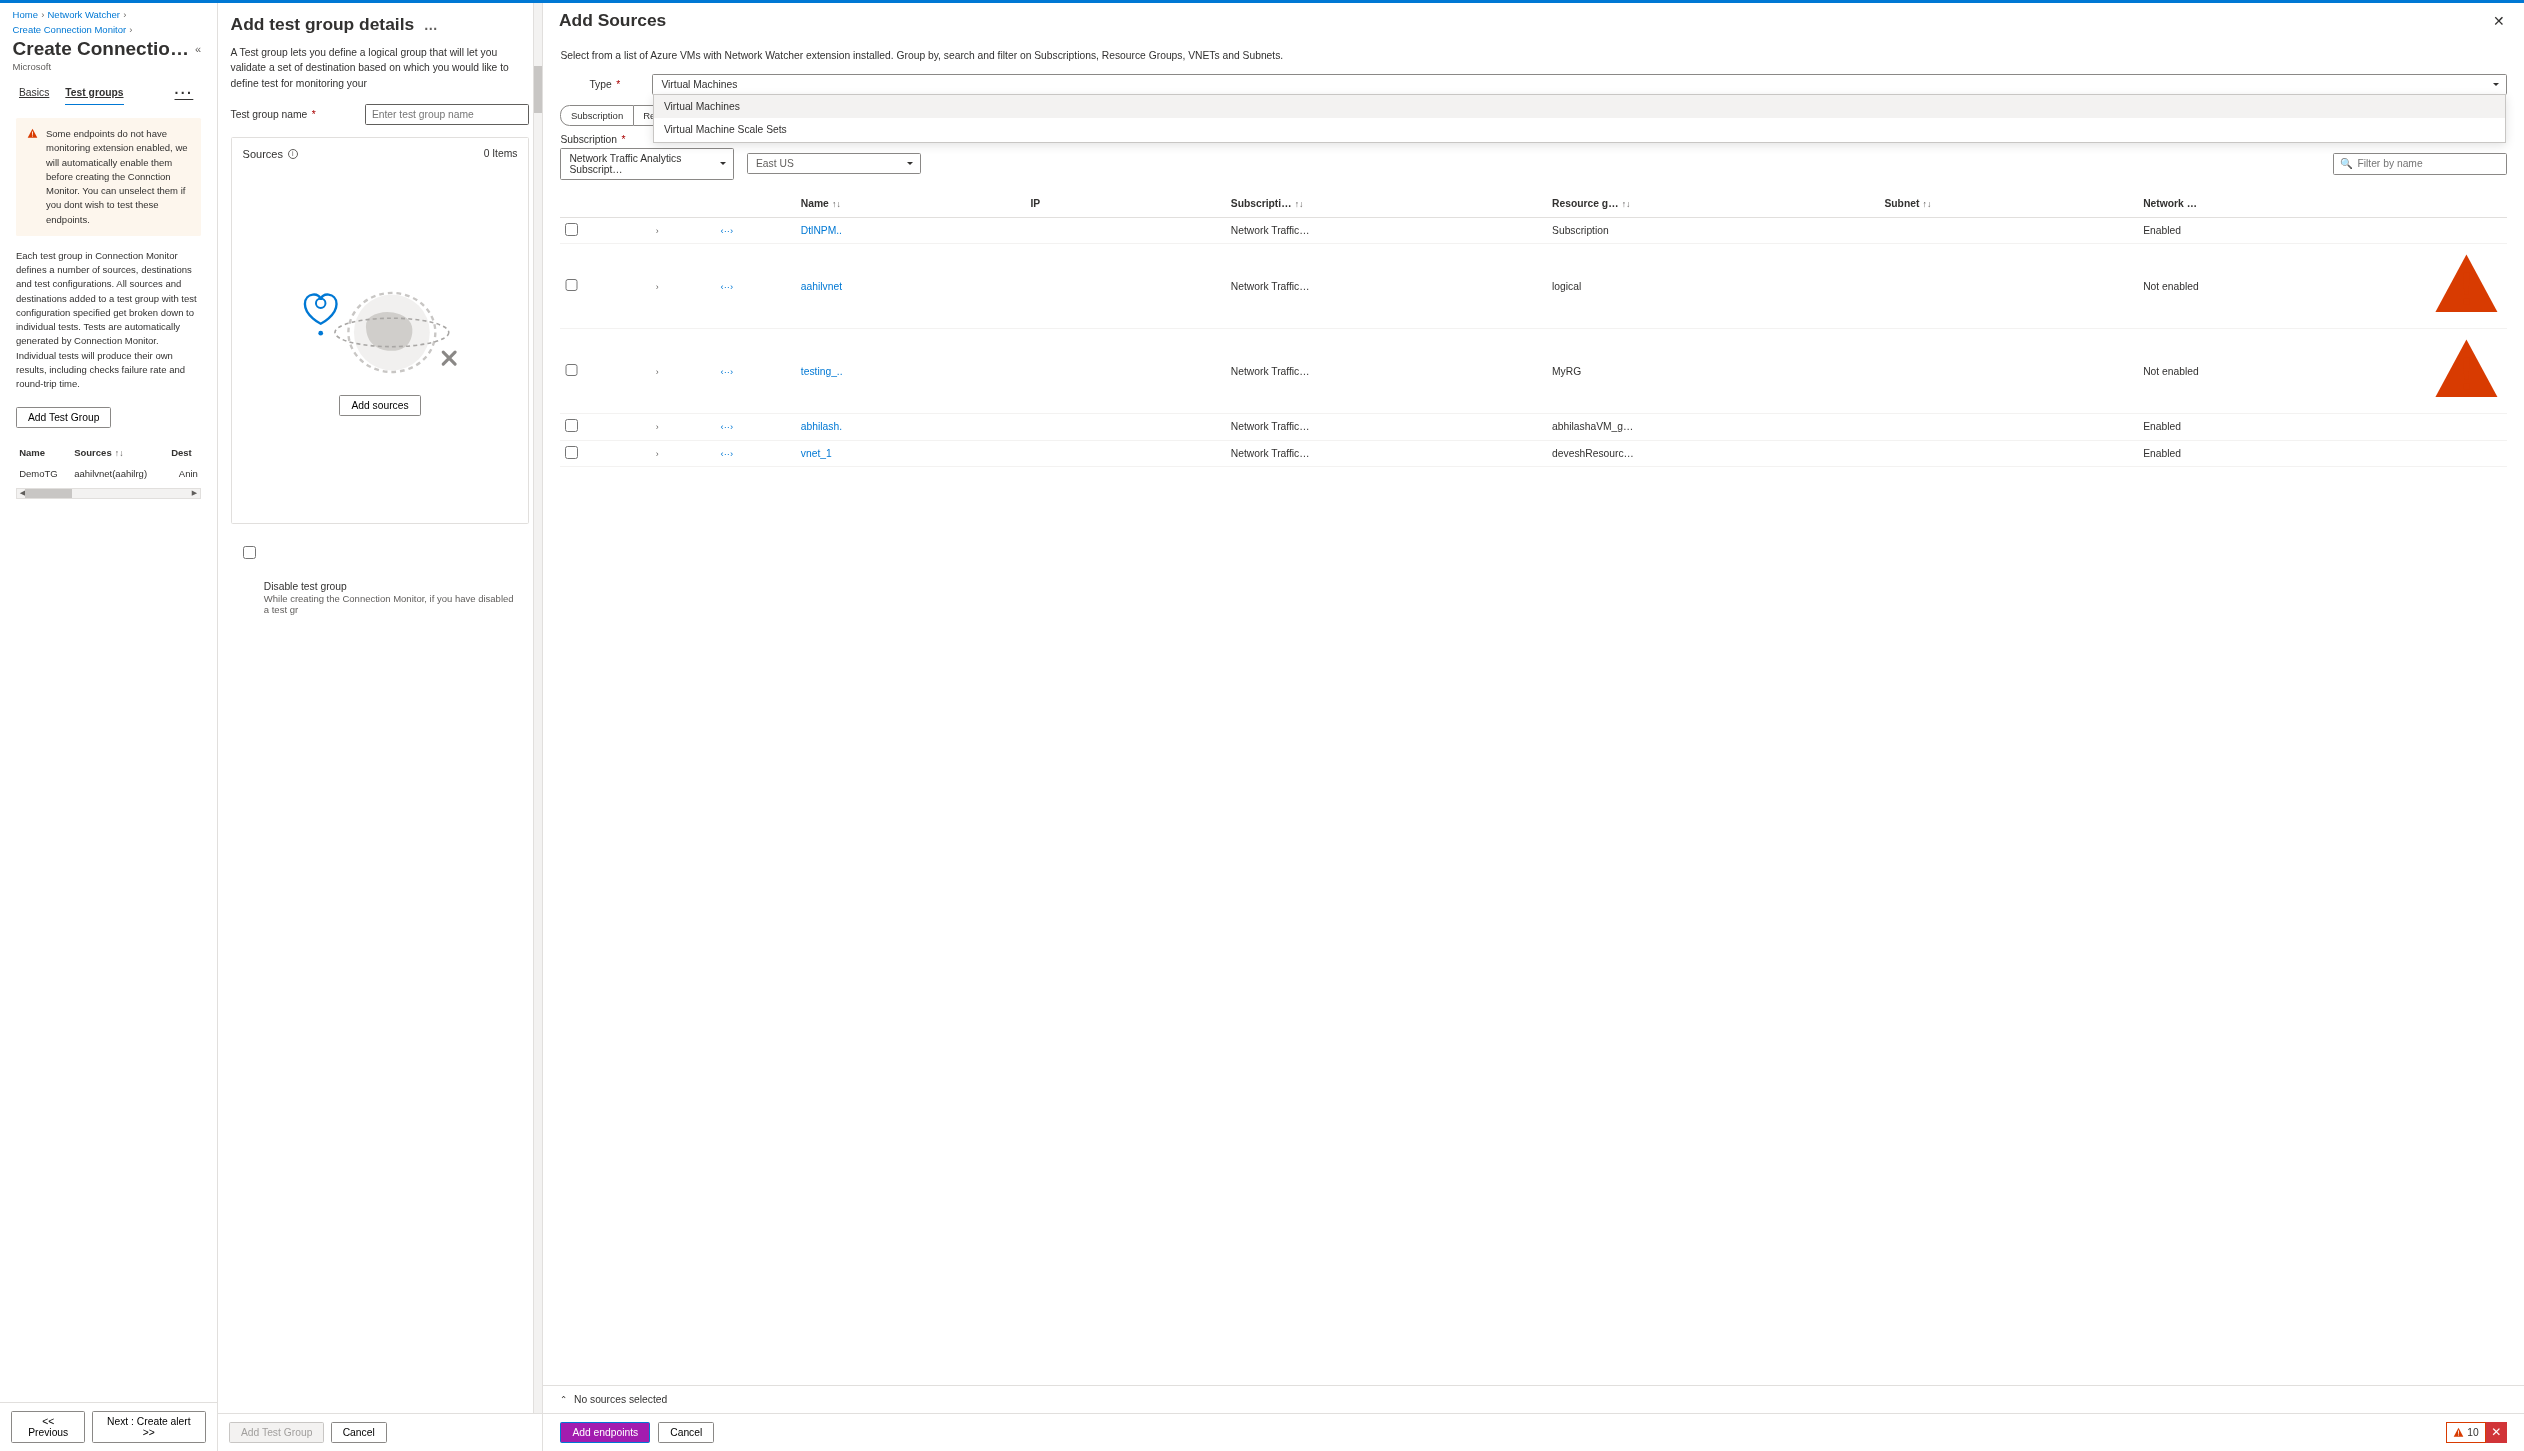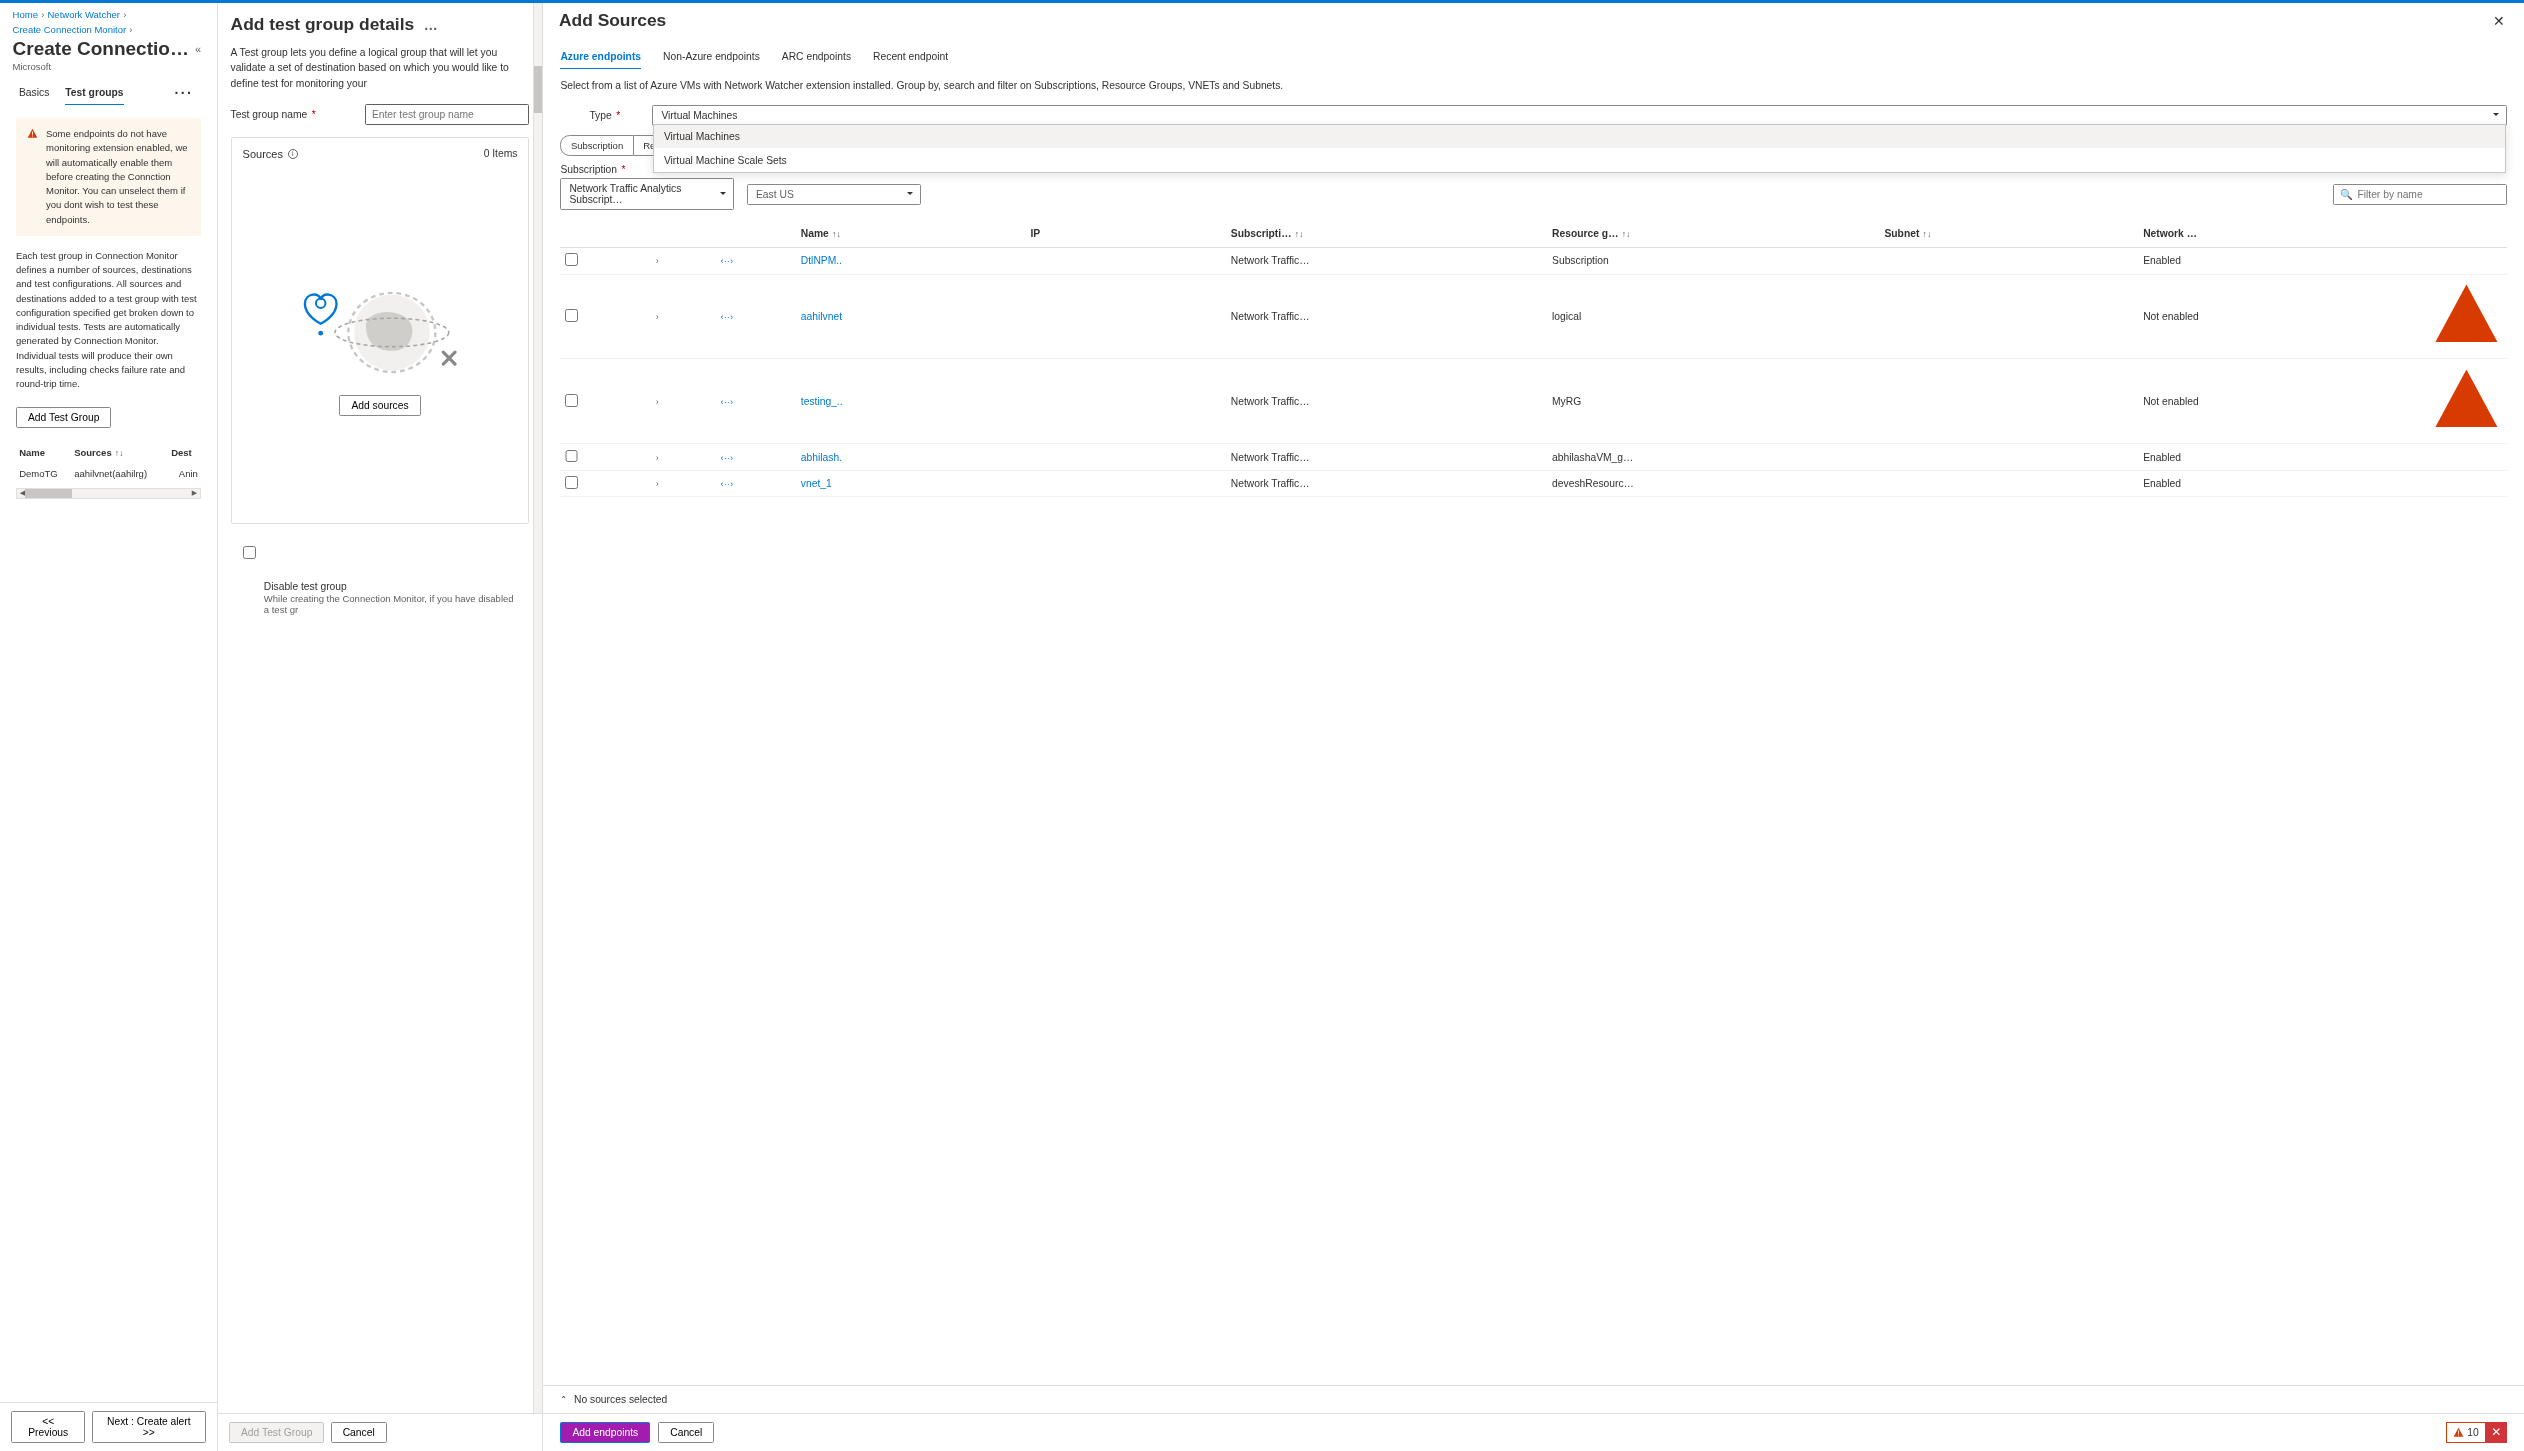--- a/index.html
+++ b/index.html
@@ -9,21 +9,21 @@
 
 
 .left-panel { width: 218px; border-right: 0.8px solid #e1dfdd; display: flex; flex-direction: column; position: relative; }
 .breadcrumb { padding: 6.3px 12.6px 3.2px; font-size: 9.5px; display: flex; flex-wrap: wrap; align-items: center; gap: 3.2px; }
 .breadcrumb a { color: #0078d4; text-decoration: none; }
 .breadcrumb .sep { color: #605e5c; }
 .page-title-row { display: flex; align-items: center; padding: 0 12.6px; }
 .page-title { font-size: 19px; font-weight: 600; flex: 1; white-space: nowrap; overflow: hidden; text-overflow: ellipsis; }
 .collapse-btn { font-size: 11px; color: #605e5c; cursor: pointer; padding: 3.2px; }
 .subtitle { padding: 1.6px 12.6px 8px; font-size: 9.5px; color: #605e5c; }
-.tabs { display: flex; gap: 16px; padding: 0 19px; border-bottom: none; align-items: center; }
+.tabs { display: flex; gap: 16px; padding: 0 19px; border-bottom: none; align-items: center; text-decoration: underline; }
 .tab { padding: 6.3px 0; font-size: 10.3px; color: #323130; cursor: pointer; border-bottom: 1.6px solid transparent; }
 .tab.active { font-weight: 600; border-bottom: 1.6px solid #0078d4; }
 .tab-more { margin-left: auto; font-size: 14px; font-weight: 700; letter-spacing: 1.6px; color: #323130; cursor: pointer; padding-right: 4.7px;}
 .left-scroll { flex: 1; overflow-y: auto; padding: 12.6px 16px; position: relative; }
 .warning-box { background: #fdf6ed; padding: 9.5px 11px; border-radius: 1.6px; display: flex; gap: 8px; margin-bottom: 12.6px; font-size: 9.5px; line-height: 1.5; color: #323130;}
 .warn-icon { width: 11px; height: 11px; flex-shrink: 0; margin-top:0.8px;}
 .warn-icon svg path { fill: #d83b01; }
 .warn-icon svg .bang { fill:#fff; }
 .desc-text { font-size: 9.5px; line-height: 1.5; margin-bottom: 16px; }
 .btn { background: #fff; border: 0.8px solid #8a8886; padding: 4px 11px; font-size: 10.3px; cursor: pointer; border-radius: 1.6px; }
@@ -234,26 +234,20 @@
     <button class="btn disabled">Add Test Group</button>
     <button class="btn">Cancel</button>
   </div>
 </div>
 
 <div class="right-panel">
   <div class="blade-head">
     <div class="blade-title">Add Sources</div>
     <div class="blade-close">✕</div>
   </div>
-  <div class="blade-tabs">
-    <div class="blade-tab active">Azure endpoints</div>
-    <div class="blade-tab">Non-Azure endpoints</div>
-    <div class="blade-tab">ARC endpoints</div>
-    <div class="blade-tab">Recent endpoint</div>
-  </div>
   <div class="blade-desc">Select from a list of Azure VMs with Network Watcher extension installed. Group by, search and filter on Subscriptions, Resource Groups, VNETs and Subnets.</div>
 
   <div class="type-row">
     <div class="field-label"><span>Type</span> <span class="req">*</span></div>
     <div class="dropdown">
       <span>Virtual Machines</span>
       <div class="dropdown-list">
         <div class="dropdown-item hover">Virtual Machines</div>
         <div class="dropdown-item">Virtual Machine Scale Sets</div>
       </div>

